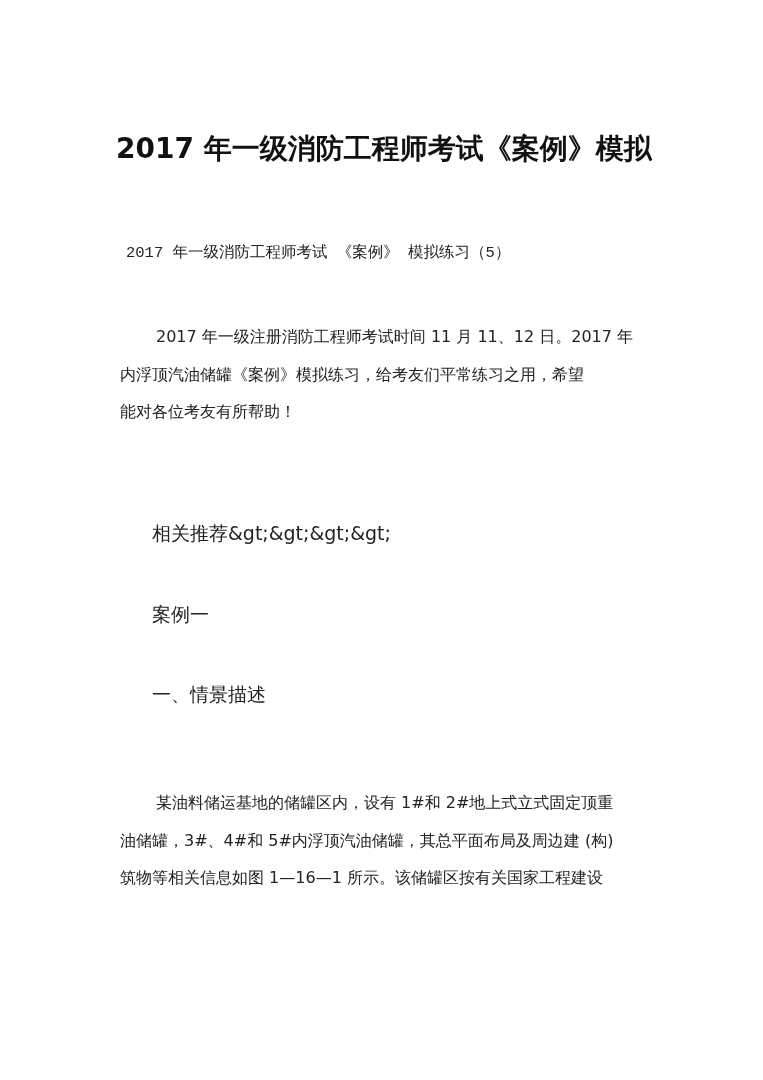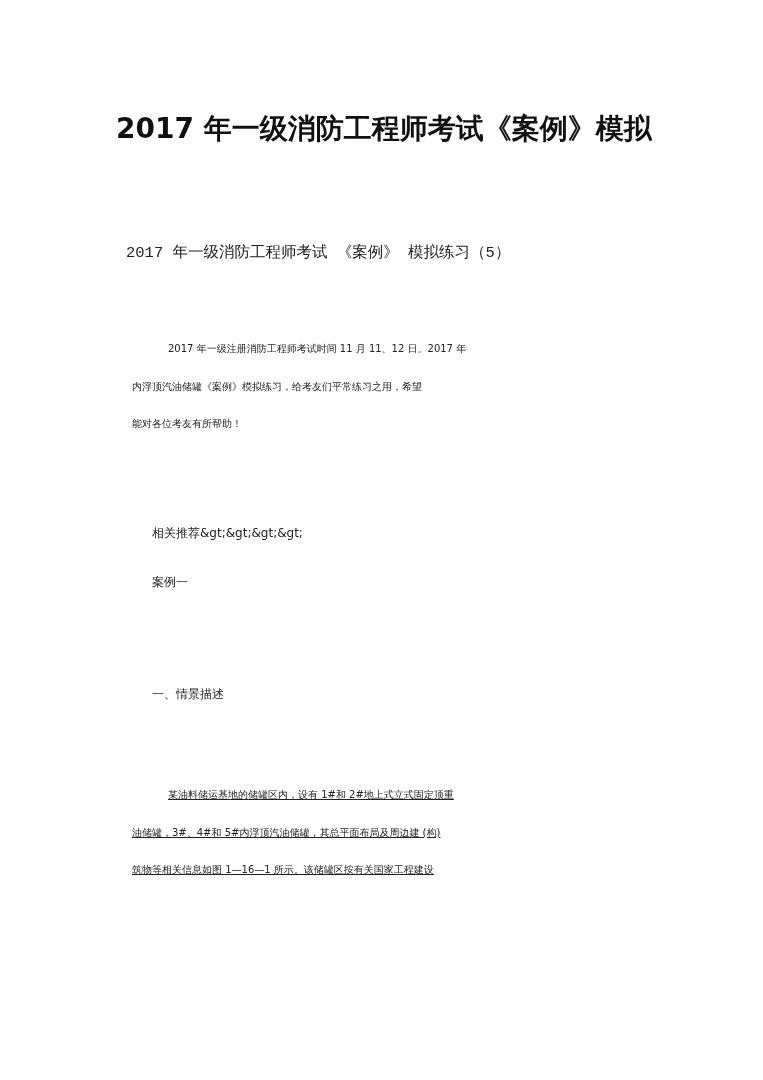--- a/index.html
+++ b/index.html
@@ -17,21 +17,21 @@
     }
     .page {
       position: absolute;
       left: 0; top: 0;
       width: 763px;
       height: 1080px;
     }
     .title {
       position: absolute;
       left: 116px;
-      top: 104px;
+      top: 124px;
       width: 540px;
       font-size: 28px;
       line-height: 50px;
       font-weight: bold;
       color: #111111;
       margin: 0;
     }
     .subtitle {
       position: absolute;
       left: 126px;
@@ -40,34 +40,34 @@
       line-height: 24px;
       color: #222222;
       white-space: nowrap;
       margin: 0;
       font-family: Liberation Mono, monospace;
     }
     .para {
       position: absolute;
       left: 116px;
       width: 540px;
-      font-size: 10px;
+      font-size: 16px;
       line-height: 37.5px;
       color: #222222;
-      margin: 16px;
+      margin: 4px;
     }
     .para .line {
       display: block;
       white-space: nowrap;
     }
     .para .indent { padding-left: 36px; }
     .single {
       position: absolute;
       left: 152px;
-      font-size: 12px;
+      font-size: 19px;
       line-height: 24px;
       color: #222222;
       white-space: nowrap;
       margin: 0;
     }
   </style>
 </head>
 <body>
 
 <div class="page">
@@ -79,23 +79,23 @@
   <p class="subtitle">2017 年一级消防工程师考试 《案例》 模拟练习（5）</p>
 
   <div class="para" style="top:314px;">
     <span class="line indent">2017 年一级注册消防工程师考试时间  11 月 11、12 日。2017 年</span>
     <span class="line">内浮顶汽油储罐《案例》模拟练习，给考友们平常练习之用，希望</span>
     <span class="line">能对各位考友有所帮助！</span>
   </div>
 
   <p class="single" style="top:521px;">相关推荐&amp;gt;&amp;gt;&amp;gt;&amp;gt;</p>
 
-  <p class="single" style="top:570px;text-align:right;">案例一</p>
+  <p class="single" style="top:602px;text-align:right;">案例一</p>
 
   <p class="single" style="top:682px;">一、情景描述</p>
 
-  <div class="para" style="top:760px;text-decoration:underline;">
+  <div class="para" style="top:780px;">
     <span class="line indent">某油料储运基地的储罐区内，设有  1#和 2#地上式立式固定顶重</span>
     <span class="line">油储罐，3#、4#和 5#内浮顶汽油储罐，其总平面布局及周边建 (构)</span>
     <span class="line">筑物等相关信息如图  1—16—1 所示。该储罐区按有关国家工程建设</span>
   </div>
 
 </div>
 
 </body></html>

